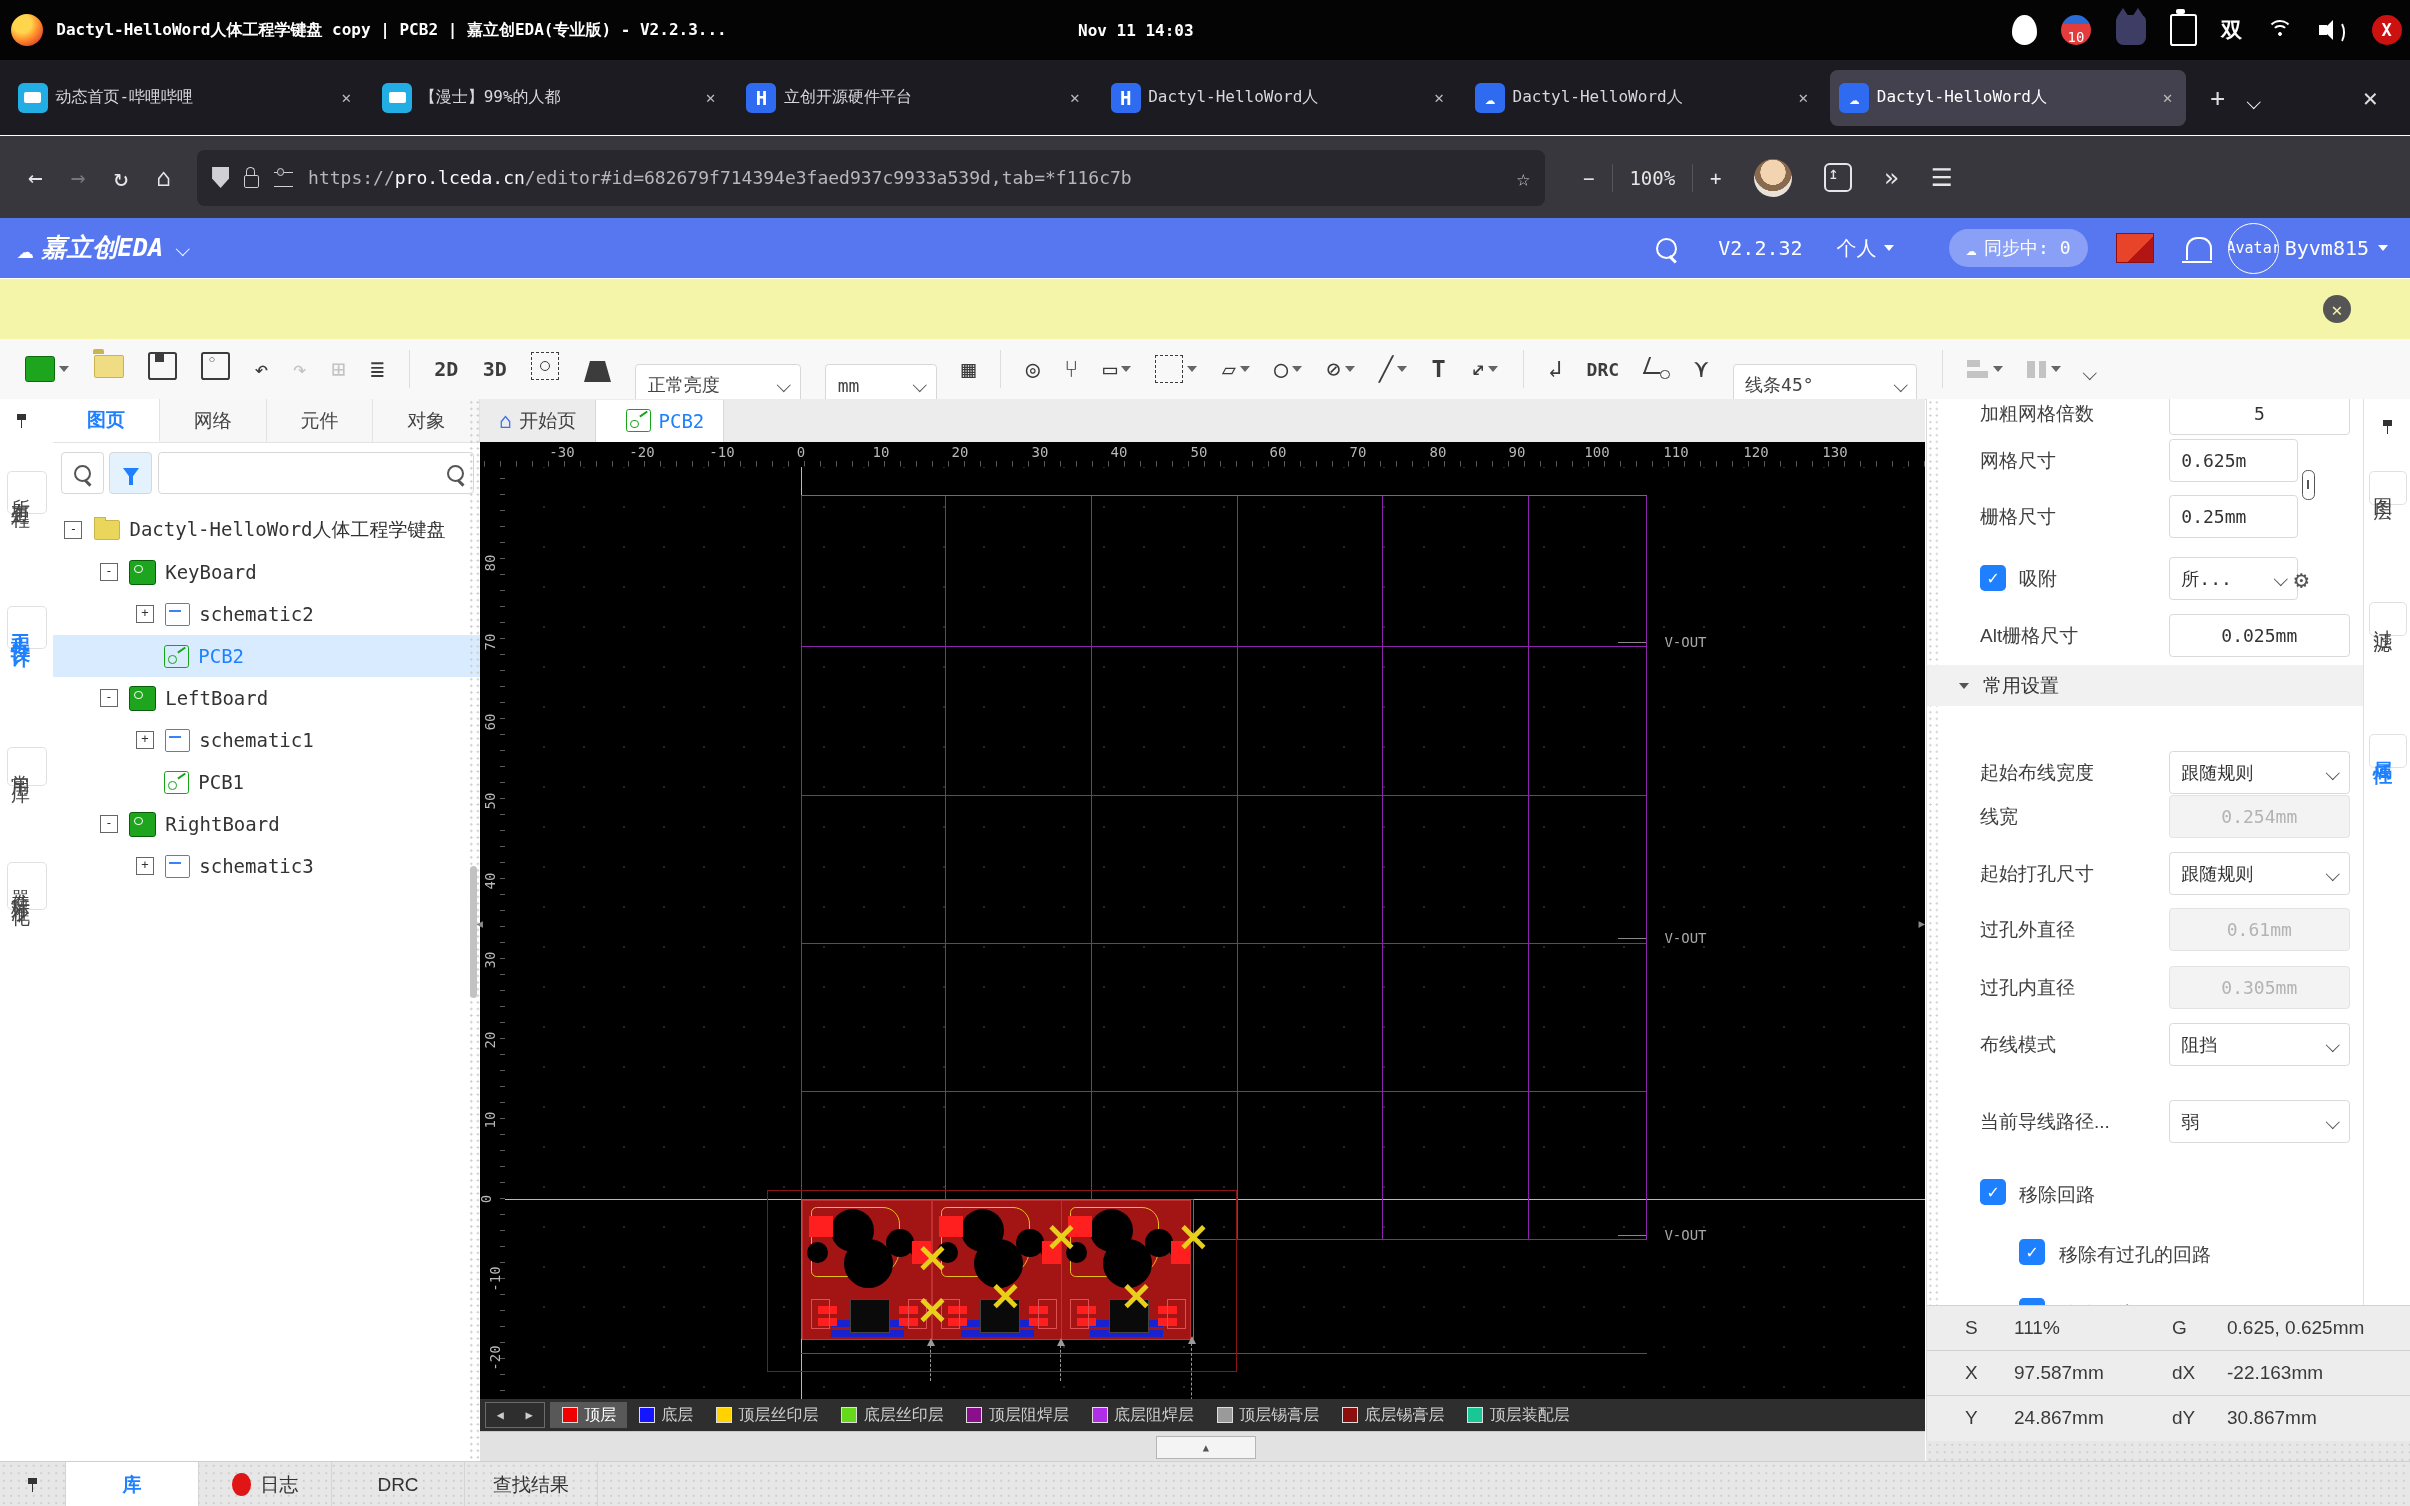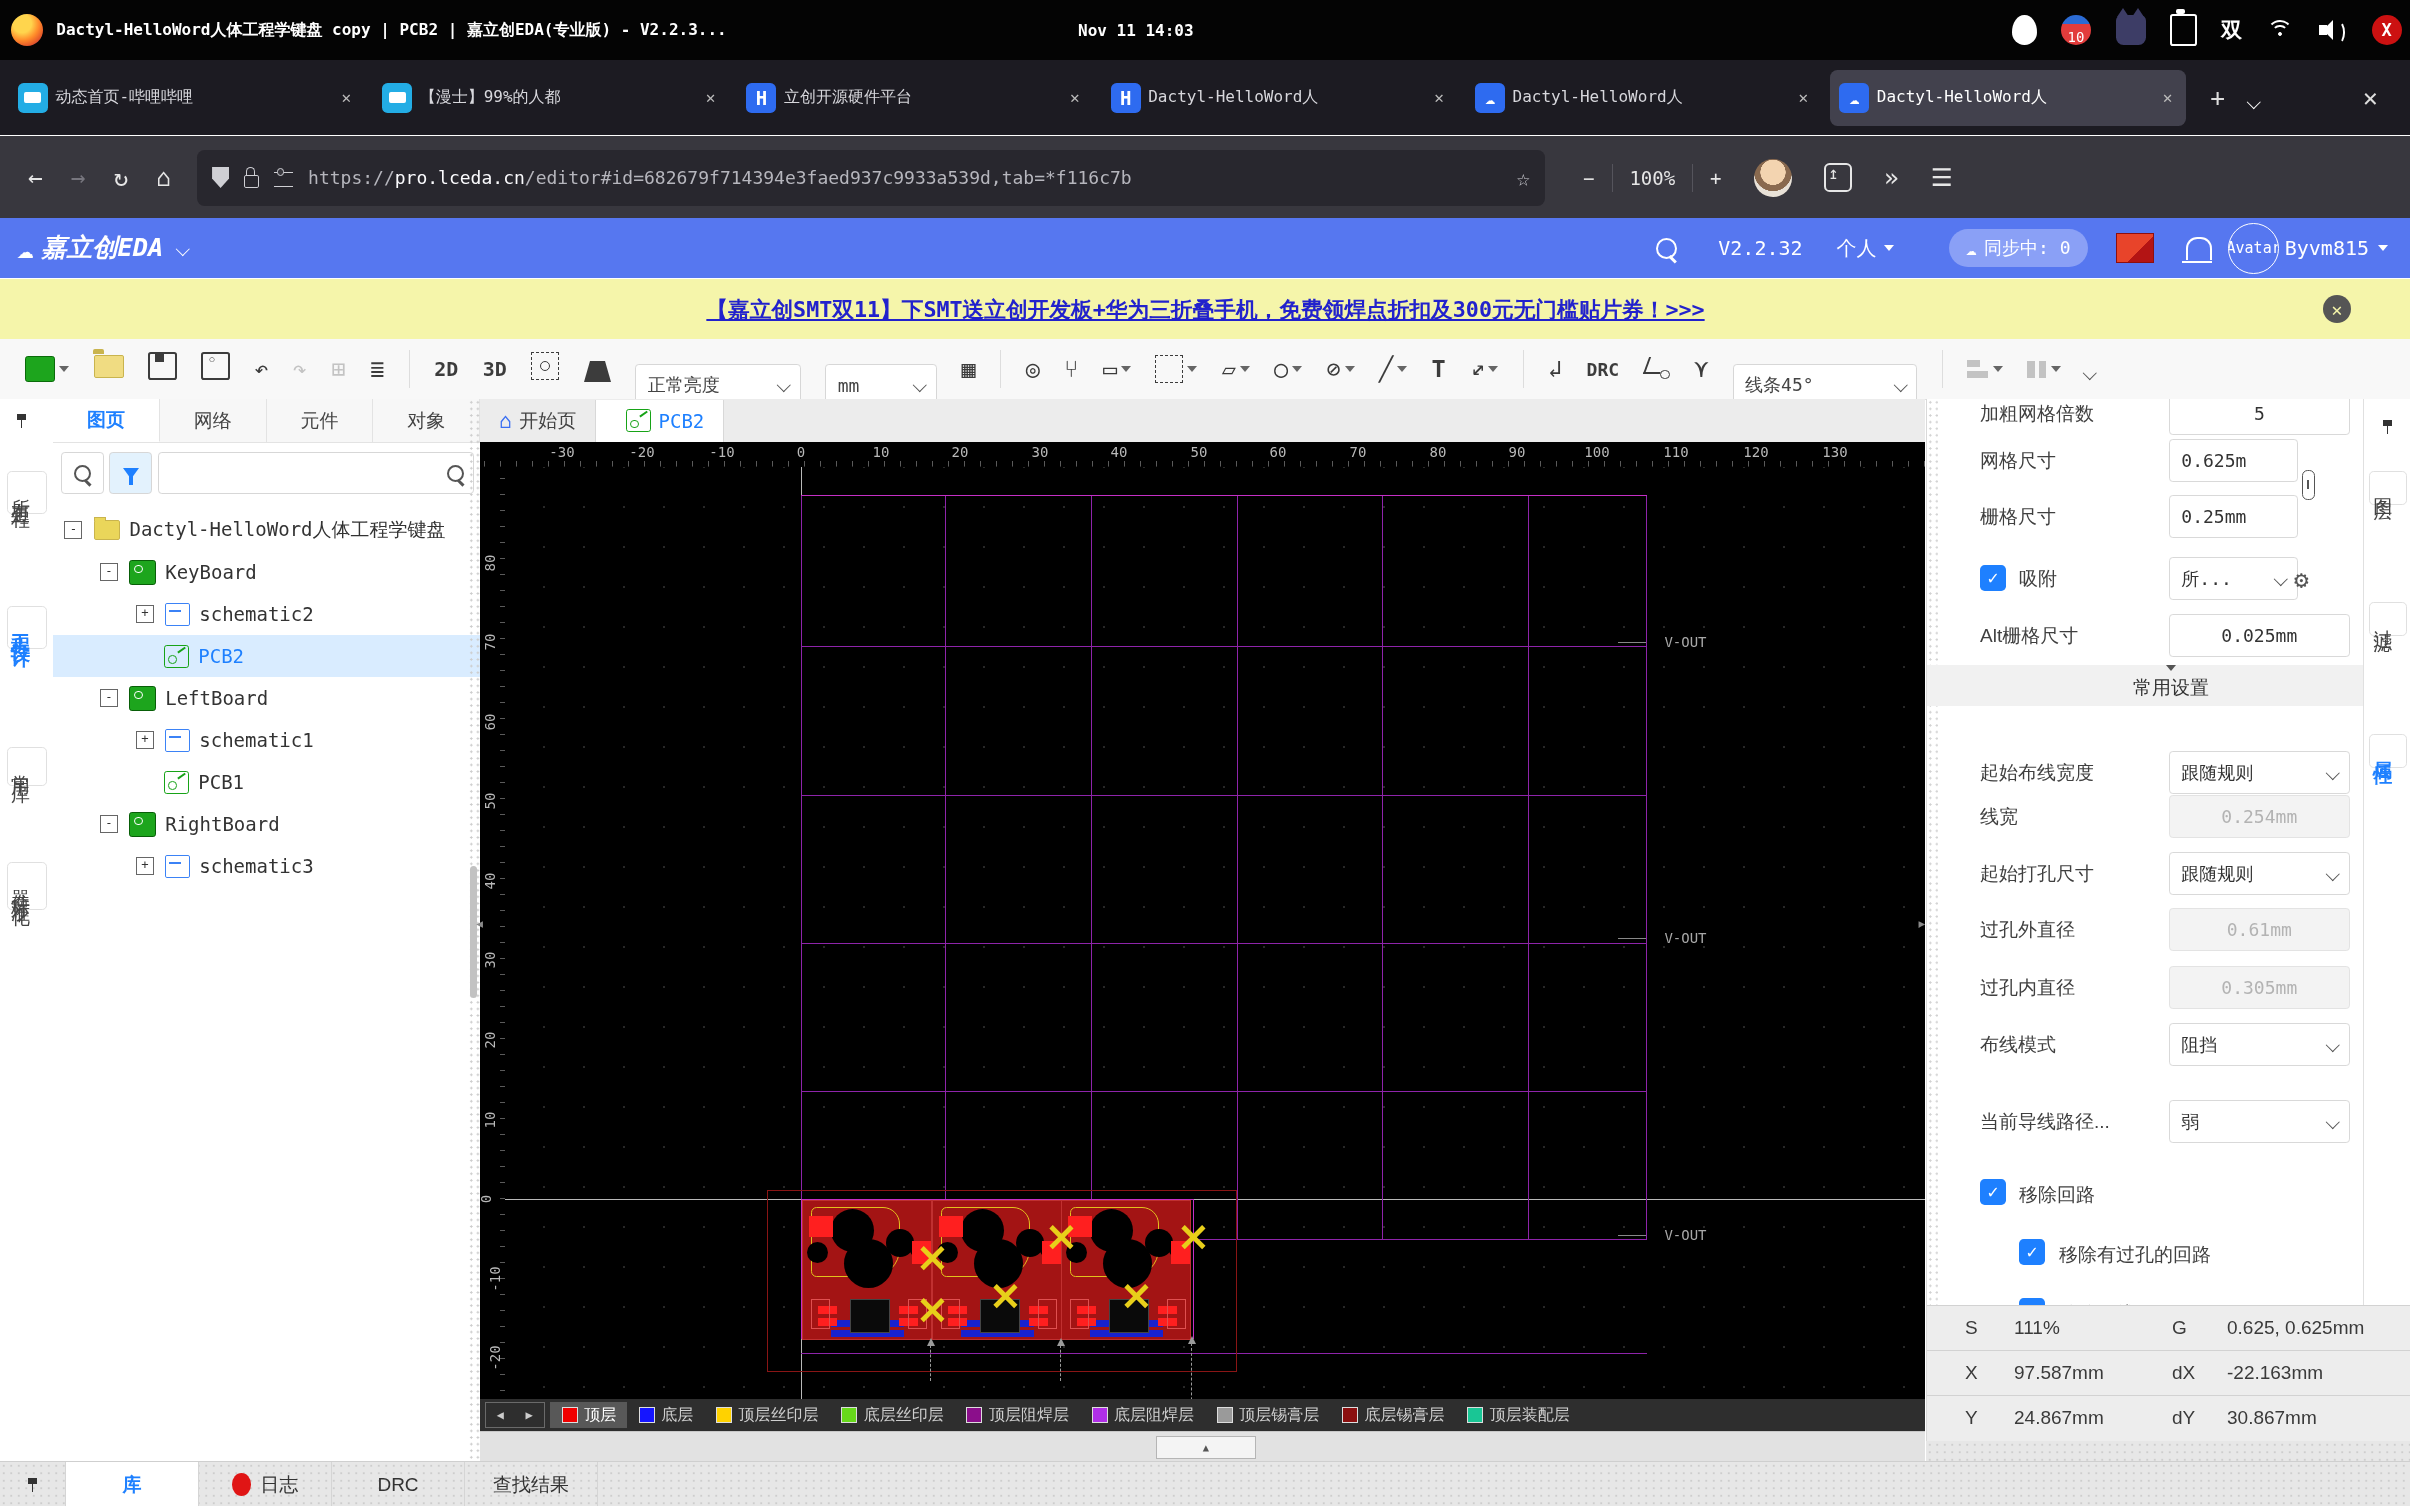--- a/index.html
+++ b/index.html
@@ -202,21 +202,21 @@
   
   #rightpanel{left:1926px;top:399px;width:438px;height:906px;background:#fff;border-left:0.9px solid #d9d9d9;overflow:hidden;}
   #rpdots{position:absolute;left:0;top:0;width:11.3px;height:906px;background-image:radial-gradient(#d2d2d2 1.1px,transparent 1.1px);background-size:6.6px 6.6px;}
   .rrow{position:absolute;left:0;width:438px;height:45px;}
   .rlabel{position:absolute;left:53px;top:9.4px;font-size:19px;color:#404040;font-family:"Liberation Sans",sans-serif;white-space:nowrap;}
   .rctl{position:absolute;left:242px;top:0;width:156px;height:41px;border:0.9px solid #d9d9d9;border-radius:3.8px;background:#fff;display:flex;align-items:center;justify-content:space-between;padding:0 11.3px;font-size:18px;color:#333;}
   .rctl.noc{justify-content:center;}
   .rctl.dis{background:#f3f3f3;color:#b3b3b3;border-color:#e3e3e3;}
   .rctl.narrow{width:104px;}
   .cbx{position:absolute;width:26px;height:26px;background:#1e80ff;border-radius:4.7px;color:#fff;font-size:18px;text-align:center;line-height:26px;}
-  .rsection{position:absolute;left:0;width:438px;height:41px;background:#f1f1f1;display:flex;align-items:center;gap:4px;padding-left:25px;font-size:19px;color:#333;font-family:"Liberation Sans",sans-serif;flex-direction:column;}
+  .rsection{position:absolute;left:0;width:438px;height:41px;background:#f1f1f1;display:flex;align-items:center;gap:14px;padding-left:32px;font-size:19px;color:#333;font-family:"Liberation Sans",sans-serif;}
   .gear{font-size:24.5px;color:#555;}
   .chain{position:absolute;left:375px;width:11.3px;height:28px;border:1.9px solid #555;border-radius:5.6px;}
   .chain::after{content:"";position:absolute;left:3.8px;top:8.5px;width:1.9px;height:9.4px;background:#555;}
 
   
   #rightstrip{left:2363px;top:399px;width:47px;height:1062px;background:#fff;border-left:0.9px solid #e0e0e0;}
   #rightstrip .vtab{left:4.7px;width:36px;}
 
   
   #statusbox{left:1926px;top:1305px;width:485px;height:136px;background:#ededed;border-left:0.9px solid #d9d9d9;}
@@ -344,21 +344,20 @@
         <span>同步中: 0</span>
       </span>
     <span class="flagic"></span>
     <span class="bell"></span>
     <span class="eavatar">Avatar</span>
     <span class="uname">Byvm815</span>
     <span class="caret w"></span>
   </div>
 
   <div id="banner" class="abs">
-    <a>【嘉立创SMT双11】下SMT送立创开发板+华为三折叠手机，免费领焊点折扣及300元无门槛贴片券！&gt;&gt;&gt;</a>
     <span id="bannerx">✕</span>
   </div>
 
   <div id="toolbar" class="abs">
     <span class="ti flex" style="gap:4.7px">
         <span class="npj"></span>
         <span class="caret"></span>
       </span>
     <span class="ti"><span class="fold"></span></span>
     <span class="ti"><span class="savic"></span></span>

